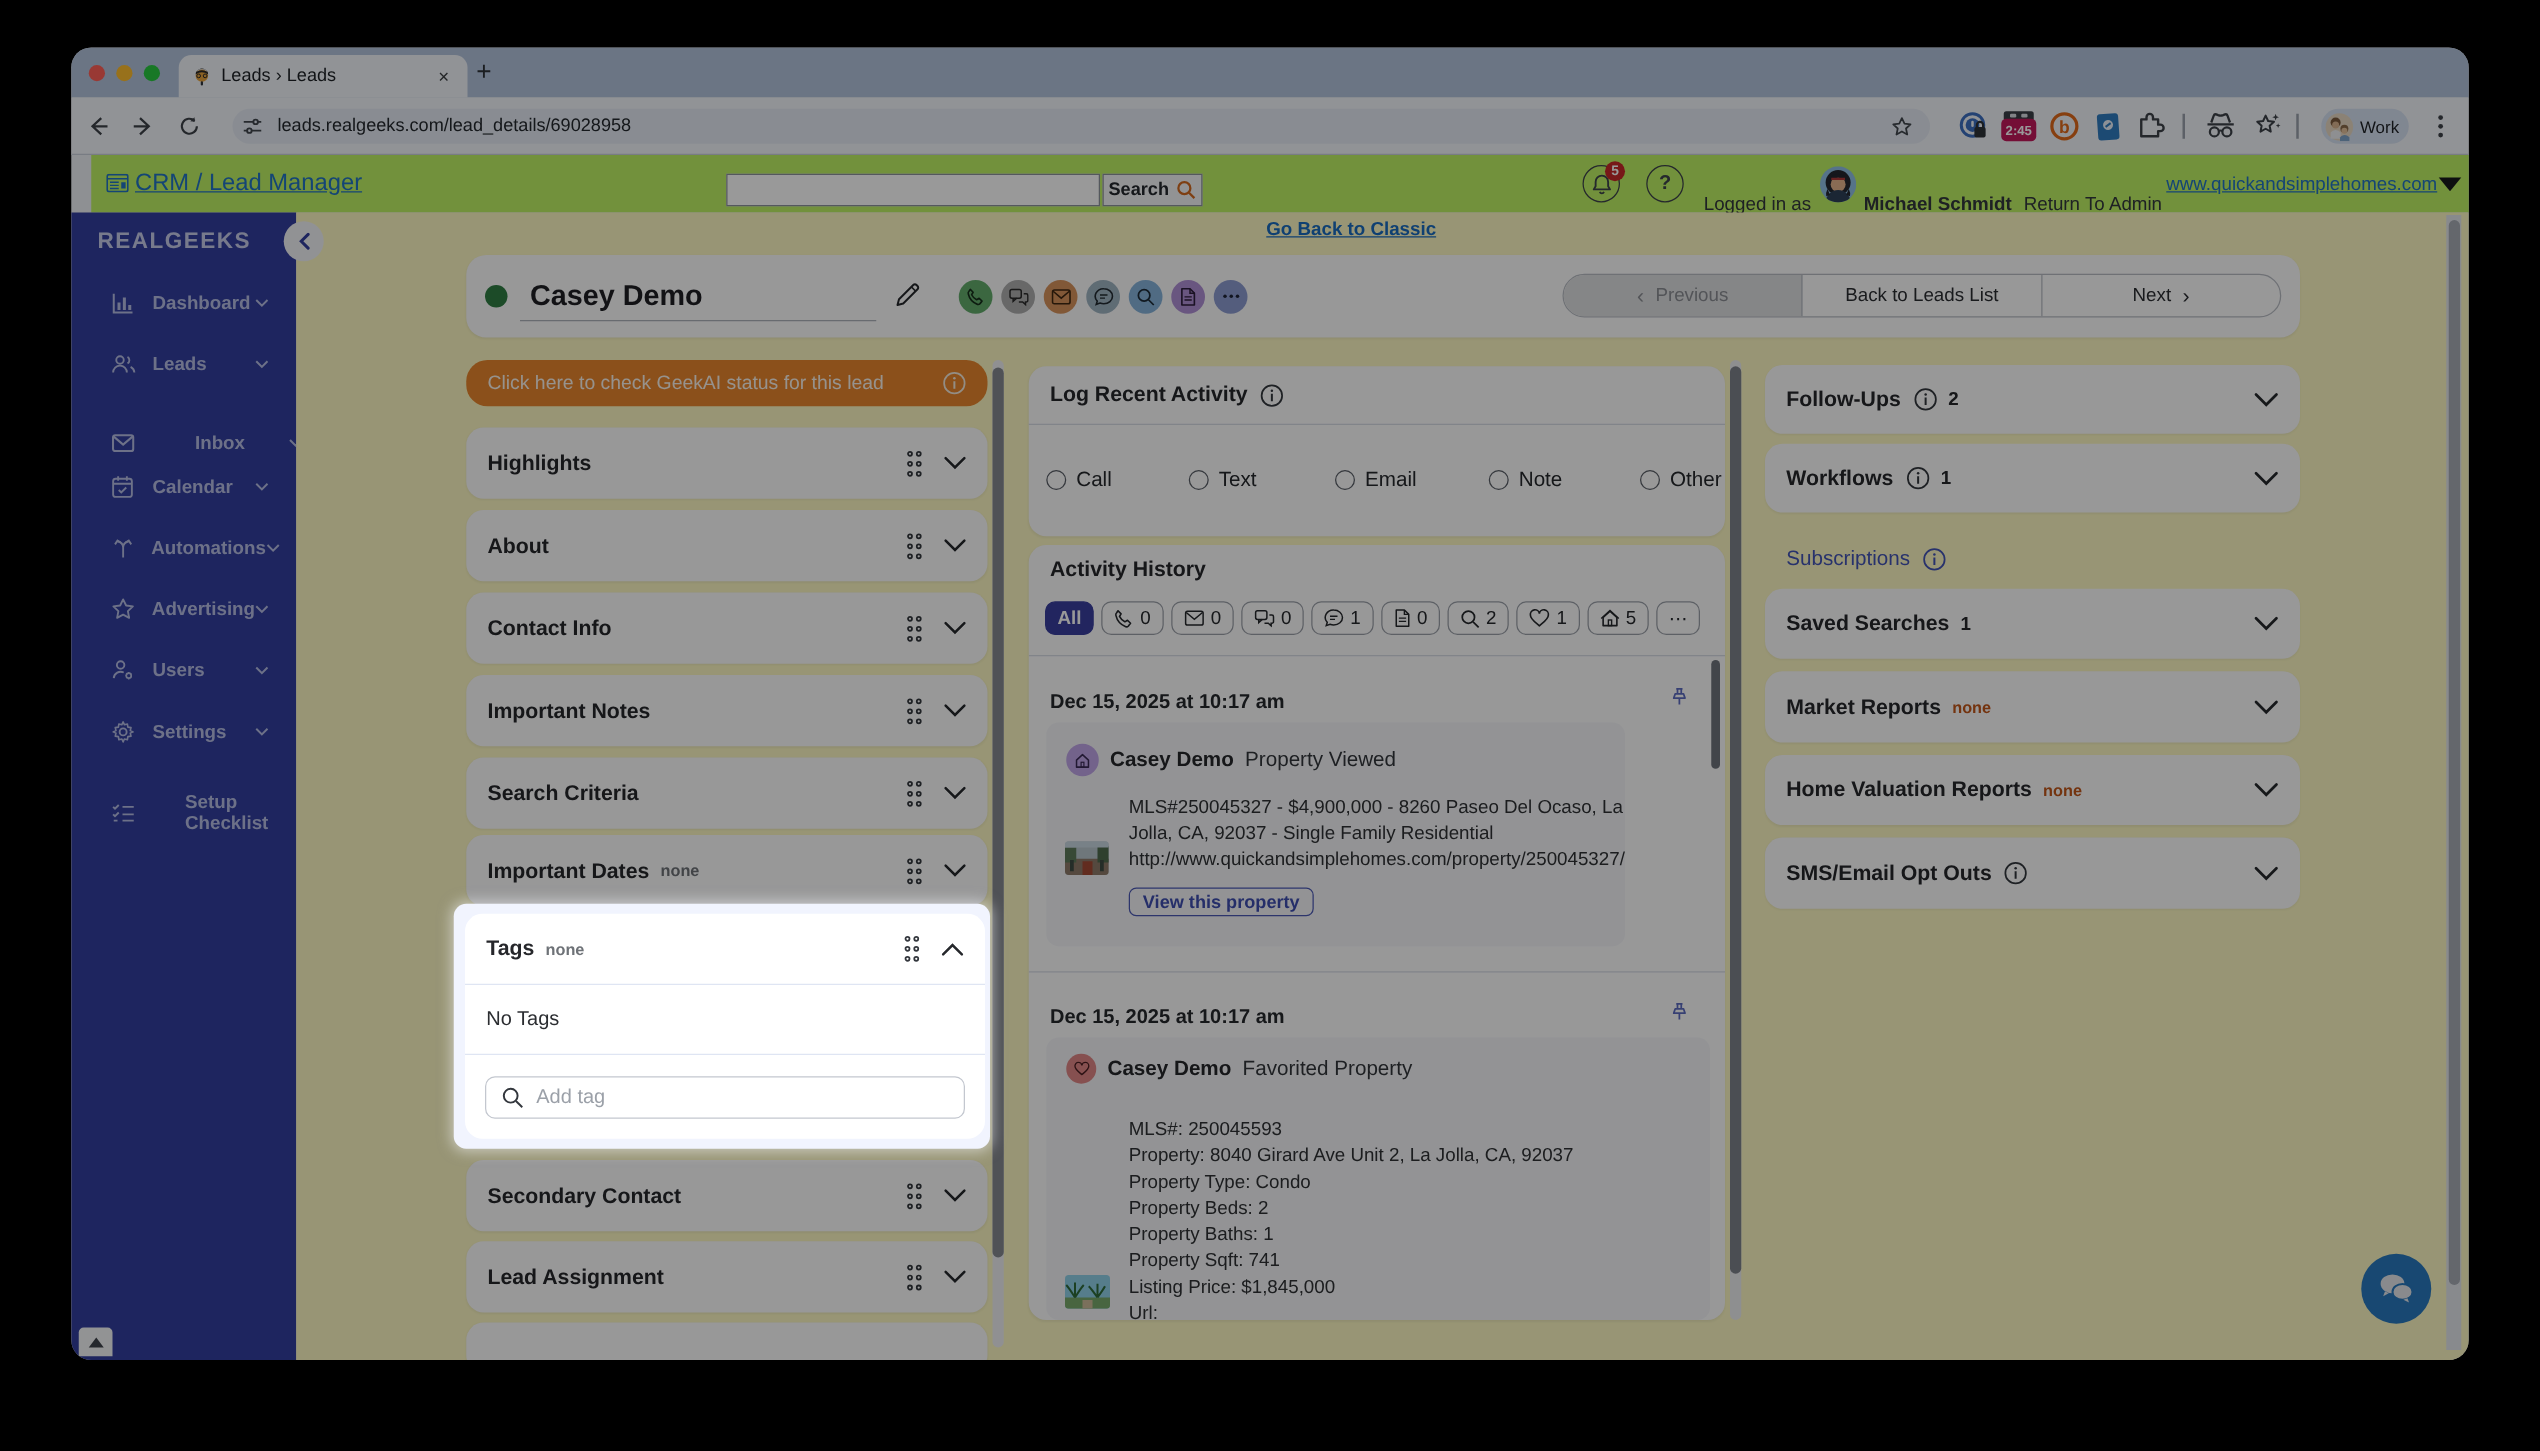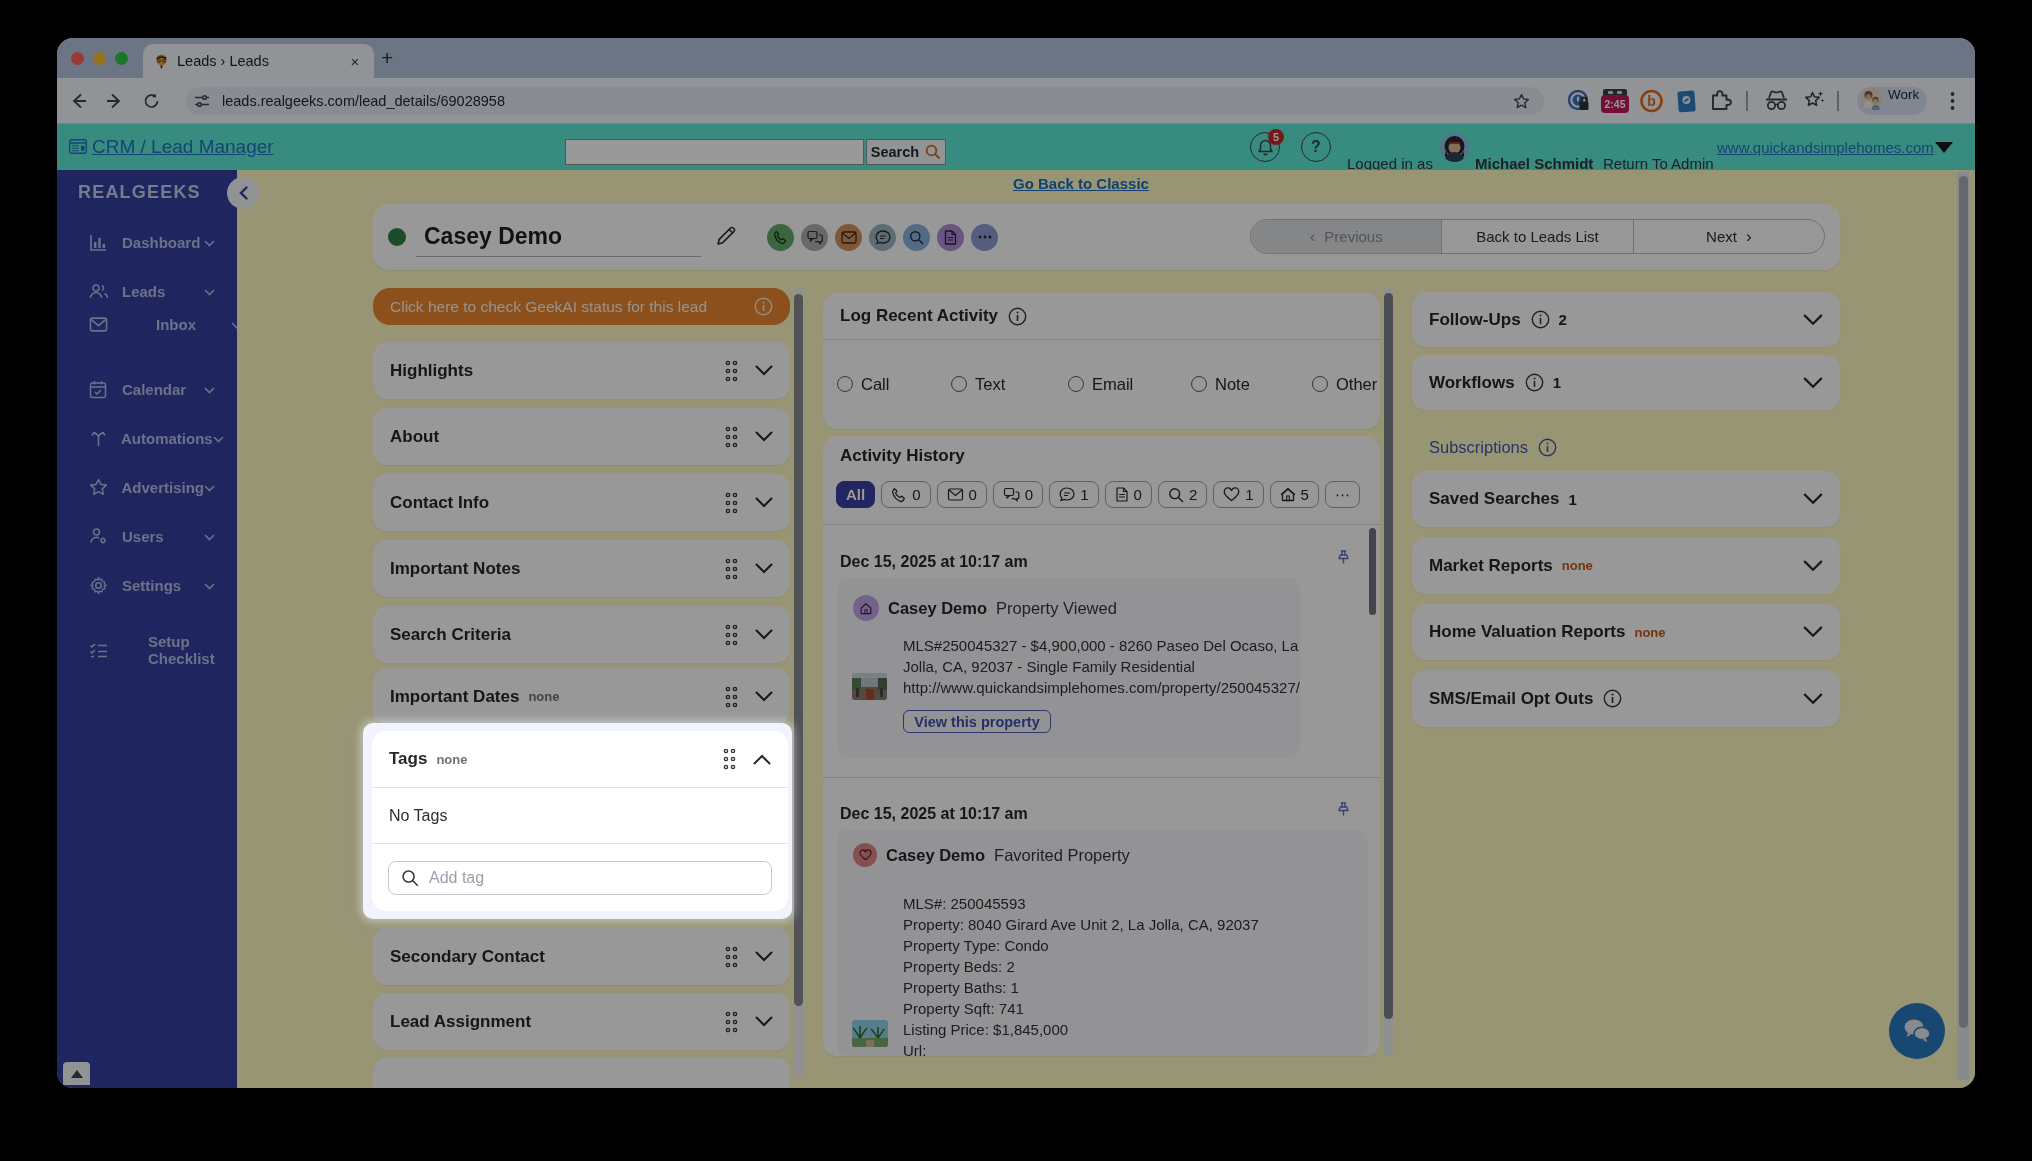--- a/index.html
+++ b/index.html
@@ -26,25 +26,25 @@
   #toolbar { position:absolute; left:0; top:40px; width:100%; height:46px; background:#F2F5FA;
     border-bottom:1px solid #C9CFDA; }
   .tool-ic { position:absolute; top:50%; transform:translateY(-50%); }
   #omnibox { position:absolute; left:129px; top:9px; width:1358px; height:28px; background:#E4EAF4;
     border-radius:14px; display:flex; align-items:center; }
   #omnibox .tune { margin-left:8px; }
   #omnibox .url { margin-left:12px; font-size:14.5px; color:#24282d; }
   #omnibox .obstar { margin-left:auto; margin-right:14px; }
   .extbadge { position:absolute; top:50%; transform:translateY(-50%); }
   #profile-chip { position:absolute; left:1800px; top:9px; height:28px; width:70px; background:#D6E1F2;
-    border-radius:14px; display:flex; align-items:flex-start; }
+    border-radius:14px; display:flex; align-items:center; }
   #profile-chip .pname { font-size:13.5px; color:#1d2125; margin-left:5px; font-weight:400; }
 
   
-  #appheader { position:absolute; left:0; top:86px; width:100%; height:46px; background:#5eead4; }
+  #appheader { position:absolute; left:16px; top:86px; width:100%; height:46px; background:#bef264; }
   #crm-link { position:absolute; left:35px; top:12px; font-size:19px; color:#2273C4; text-decoration:underline; }
   #hdr-search-input { position:absolute; left:508px; top:15px; width:299px; height:26px; background:#fff;
     border:1px solid #8d939b; }
   #hdr-search-btn { position:absolute; left:809px; top:15px; width:80px; height:26px; border:1px solid #8d939b;
     background:#F4F5F7; display:flex; align-items:center; justify-content:center; gap:6px;
     font-size:14.5px; font-weight:bold; color:#24282d; }
   .hdr-right { position:absolute; top:0; height:46px; display:flex; align-items:center; }
   .circle-btn { width:30px; height:30px; border-radius:50%; border:1.5px solid #3e434b;
     display:flex; align-items:center; justify-content:center; position:relative; }
   #bell-badge { position:absolute; right:-5px; top:-4px; min-width:16px; height:16px; border-radius:8px;
@@ -359,21 +359,21 @@
             <circle cx="7" cy="5" r="3" fill="none" stroke="currentColor" stroke-width="1.5"></circle>
             <path d="M1.5 15 a5.5 5.5 0 0 1 11 0" fill="none" stroke="currentColor" stroke-width="1.5"></path>
             <path d="M13 2.5 a3 3 0 0 1 0 5.2 M15.5 10.5 a5.5 5.5 0 0 1 3 4.5" fill="none" stroke="currentColor" stroke-width="1.5"></path>
           </svg>
         </span>
         <span class="sb-label">Leads</span>
         <span class="sb-chev"><svg width="11" height="7" viewBox="0 0 11 7">
             <path d="M1 1 L5.5 5.5 L10 1" stroke="currentColor" stroke-width="1.6" fill="none"></path>
           </svg></span>
       </div>
-      <div class="sb-item" style="top: 134px; gap: 35px;">
+      <div class="sb-item" style="top: 164px; gap: 35px;">
         <span class="sb-ic">
           <svg width="19" height="15" viewBox="0 0 16 13">
             <rect x="1" y="1" width="14" height="11" rx="1.5" fill="none" stroke="currentColor" stroke-width="1.4"></rect>
             <path d="M1.5 2 L8 7.5 L14.5 2" fill="none" stroke="currentColor" stroke-width="1.4"></path>
           </svg>
         </span>
         <span class="sb-label">Inbox</span>
         <span class="sb-chev"><svg width="11" height="7" viewBox="0 0 11 7">
             <path d="M1 1 L5.5 5.5 L10 1" stroke="currentColor" stroke-width="1.6" fill="none"></path>
           </svg></span>

